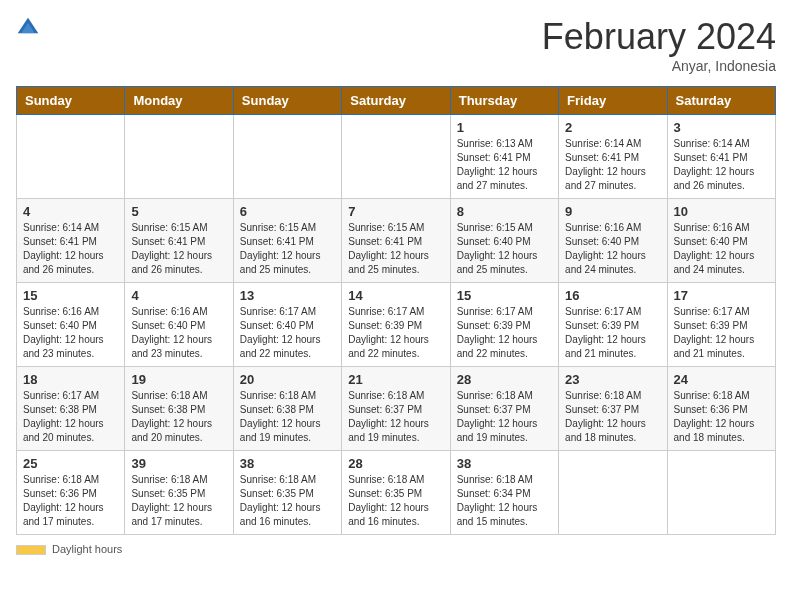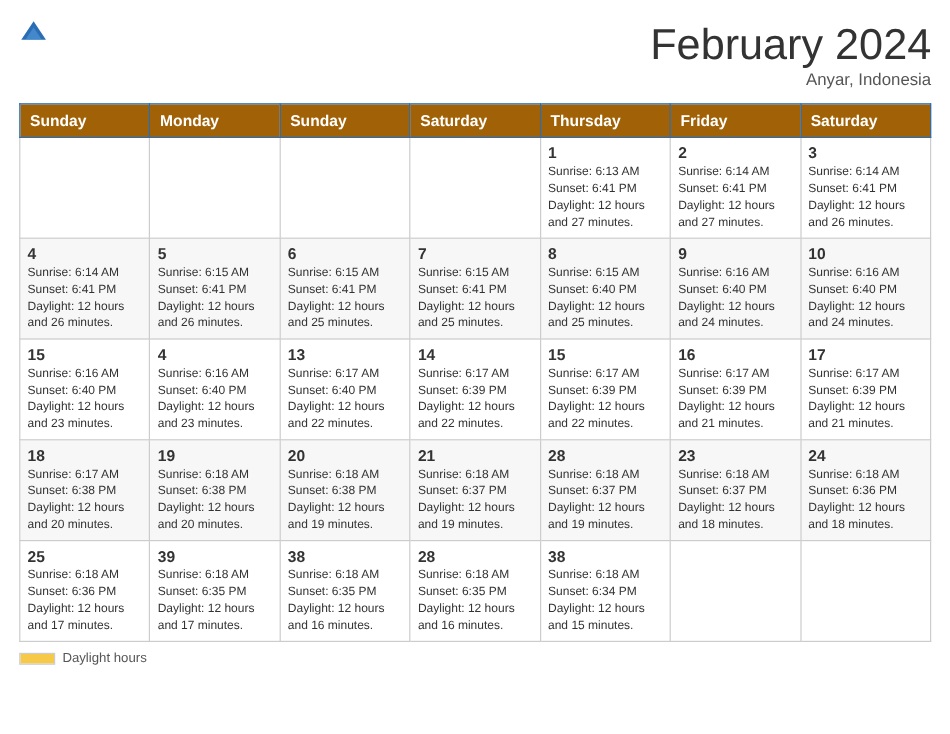--- a/index.html
+++ b/index.html
@@ -82,21 +82,21 @@
       line-height: 1.4;
     }
     .empty-cell {
       background: #fff !important;
     }
     .footer-area {
       margin-top: 8px;
       font-size: 11px;
       color: #555;
       display: flex;
-      align-items: center;
+      align-items: flex-end;
       gap: 6px;
     }
     .daylight-bar {
       display: inline-block;
       width: 30px;
       height: 10px;
       background: linear-gradient(to right, #f7c948, #f7c948);
       border: 1px solid #ccc;
       vertical-align: middle;
     }

